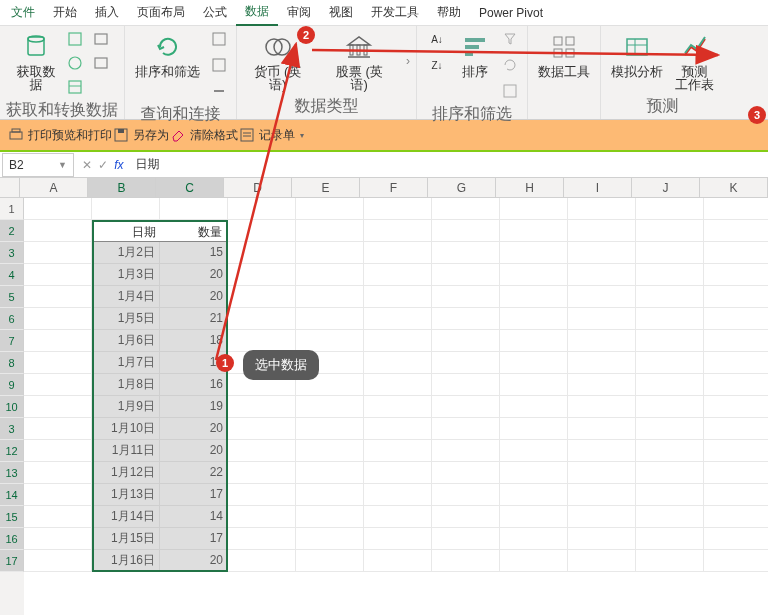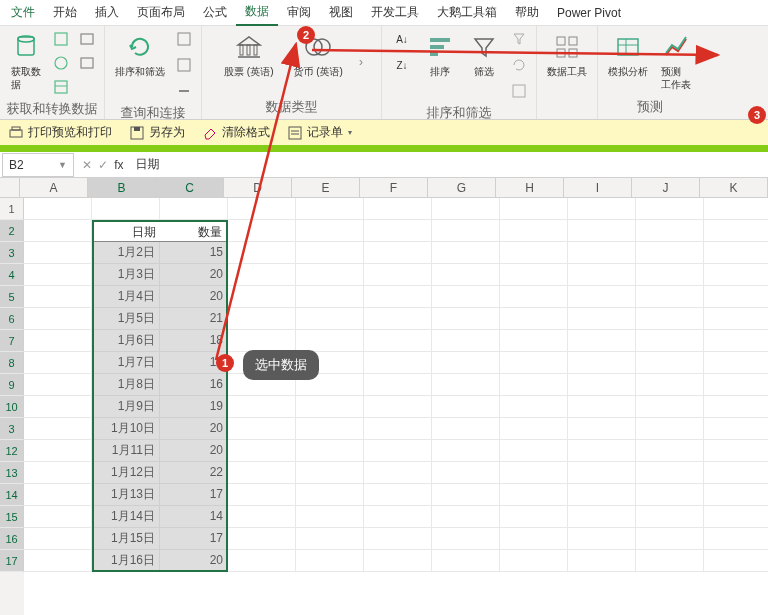--- a/index.html
+++ b/index.html
@@ -8,30 +8,30 @@
 
 .menubar { display: flex; align-items: center; height: 26px; background: #fff; border-bottom: 1px solid #e0e0e0; padding: 0 2px; }
 .menubar .mi { padding: 4px 9px; cursor: pointer; font-size: 12px; }
 .menubar .mi.active { border-bottom: 2px solid #217346; color: #217346; font-weight: 500; font-family: Liberation Serif, serif; }
 .menubar .mi.file { color: #217346; }
 
 
 .ribbon { display: flex; height: 94px; background: #f3f2f1; border-bottom: 1px solid #d0d0d0; }
 .group { display: flex; flex-direction: column; align-items: center; padding: 2px 6px 0 6px; border-right: 1px solid #e0e0e0; }
 .group-body { display: flex; align-items: flex-start; gap: 4px; flex: 1; }
-.group-label { font-size: 13px; color: #666; padding: 2px 0 3px; text-align: center; }
+.group-label { font-size: 16px; color: #666; padding: 2px 0 3px; text-align: center; }
 .rbtn { display: flex; flex-direction: column; align-items: center; justify-content: flex-start; padding: 3px 4px; cursor: pointer; min-width: 40px; }
 .rbtn .ico { width: 32px; height: 32px; display: flex; align-items: center; justify-content: center; }
-.rbtn .lbl { font-size: 10px; text-align: left; line-height: 13px; margin-top: 2px; }
+.rbtn .lbl { font-size: 13px; text-align: center; line-height: 13px; margin-top: 2px; }
 .small-col { display: flex; flex-direction: column; gap: 2px; }
 .sbtn { width: 22px; height: 22px; display: flex; align-items: center; justify-content: center; cursor: pointer; }
 .dd { font-size: 8px; color: #666; margin-left: 1px; }
 
 
-.qat { display: flex; align-items: center; height: 32px; background: #fef9c3; border-bottom: 7px solid #84cc16; padding: 0 8px; gap: 17px; }
+.qat { display: flex; align-items: center; height: 32px; background: #fdba74; border-bottom: 2px solid #84cc16; padding: 0 8px; gap: 1px; }
 .qbtn { display: flex; align-items: center; gap: 4px; cursor: pointer; font-size: 12px; }
 
 
 .fbar { display: flex; align-items: center; height: 26px; border-bottom: 1px solid #d0d0d0; }
 .namebox { width: 72px; height: 24px; border: 1px solid #ccc; display: flex; align-items: center; padding: 0 6px; font-size: 12px; background: #fff; margin: 0 2px; }
 .namebox .dd2 { margin-left: auto; color: #888; font-size: 9px; }
 .fx-btns { display: flex; gap: 6px; padding: 0 6px; color: #999; align-items: center; }
 .fx-input { flex: 1; padding: 0 6px; font-size: 12px; }
 
 
@@ -65,21 +65,20 @@
 <div class="menubar" id="menubar">
     <div class="mi file">文件</div>
     <div class="mi">开始</div>
     <div class="mi">插入</div>
     <div class="mi">页面布局</div>
     <div class="mi">公式</div>
     <div class="mi active">数据</div>
     <div class="mi">审阅</div>
     <div class="mi">视图</div>
     <div class="mi">开发工具</div>
-    <div class="mi">大鹅工具箱</div>
     <div class="mi">帮助</div>
     <div class="mi">Power Pivot</div>
   </div>
 
 <div class="ribbon">
   <div class="group">
     <div class="group-body">
       <div class="rbtn">
         <div class="ico">
           <svg width="28" height="28">
@@ -150,41 +149,41 @@
               <path d="M3 8h10" stroke="#888" stroke-width="2"></path>
             </svg>
           </div>
       </div>
     </div>
     <div class="group-label">查询和连接</div>
   </div>
 
   <div class="group" style="flex:0 0 180px;">
     <div class="group-body" style="justify-content:center;gap:12px;">
+      <div class="rbtn">
+        <div class="ico">
+          <svg width="30" height="28">
+              <ellipse cx="11" cy="14" rx="8" ry="8" fill="none" stroke="#666" stroke-width="1.5"></ellipse>
+              <ellipse cx="19" cy="14" rx="8" ry="8" fill="none" stroke="#666" stroke-width="1.5"></ellipse>
+            </svg>
+        </div>
+        <div class="lbl">货币 (英语)</div>
+      </div>
       <div class="rbtn">
         <div class="ico">
           <svg width="30" height="28">
               <path d="M4 12 L15 4 L26 12 Z" fill="none" stroke="#666" stroke-width="1.5"></path>
               <rect x="6" y="12" width="3" height="10" fill="none" stroke="#666"></rect>
               <rect x="13" y="12" width="3" height="10" fill="none" stroke="#666"></rect>
               <rect x="20" y="12" width="3" height="10" fill="none" stroke="#666"></rect>
               <line x1="4" y1="24" x2="26" y2="24" stroke="#666" stroke-width="1.5"></line>
             </svg>
         </div>
         <div class="lbl">股票 (英语)</div>
       </div>
-      <div class="rbtn">
-        <div class="ico">
-          <svg width="30" height="28">
-              <ellipse cx="11" cy="14" rx="8" ry="8" fill="none" stroke="#666" stroke-width="1.5"></ellipse>
-              <ellipse cx="19" cy="14" rx="8" ry="8" fill="none" stroke="#666" stroke-width="1.5"></ellipse>
-            </svg>
-        </div>
-        <div class="lbl">货币 (英语)</div>
-      </div>
       <div style="align-self:center;color:#888;">›</div>
     </div>
     <div class="group-label">数据类型</div>
   </div>
 
   <div class="group">
     <div class="group-body">
       <div class="small-col" style="justify-content:center;gap:4px;">
         <div class="sbtn" style="width:28px;">
             <span style="font-size:10px;">A↓</span>
@@ -195,28 +194,20 @@
       </div>
       <div class="rbtn">
         <div class="ico">
             <svg width="28" height="28">
               <rect x="4" y="5" width="20" height="4" fill="#6a9"></rect>
               <rect x="4" y="12" width="14" height="4" fill="#6a9"></rect>
               <rect x="4" y="19" width="8" height="4" fill="#6a9"></rect>
             </svg>
           </div>
         <div class="lbl">排序</div>
-      </div>
-      <div class="rbtn">
-        <div class="ico">
-            <svg width="28" height="28">
-              <path d="M5 6h18l-7 9v8l-4-3v-5z" fill="none" stroke="#666" stroke-width="1.5"></path>
-            </svg>
-          </div>
-        <div class="lbl">筛选</div>
       </div>
       <div class="small-col" style="justify-content:center;gap:4px;">
         <div class="sbtn">
             <svg width="16" height="16">
               <path d="M3 3h10l-4 5v5l-2-1V8z" fill="none" stroke="#aaa"></path>
             </svg>
           </div>
         <div class="sbtn">
             <svg width="16" height="16">
               <path d="M3 8a5 5 0 1 1 2 4" fill="none" stroke="#aaa"></path>
@@ -308,21 +299,21 @@
 </div>
 
 <div class="fbar">
   <div class="namebox">
     <span>B2</span>
       <span class="dd2">▼</span>
   </div>
   <div class="fx-btns">
     <span>✕</span>
     <span>✓</span>
-    <span style="color:#404040;">fx</span>
+    <span style="font-style:italic;color:#1d4ed8;">fx</span>
   </div>
   <div class="fx-input">日期</div>
 </div>
 
 <div class="colhdr">
   <div class="corner"></div>
   <div id="colhdrs" style="display:flex;">
       <div class="ch">A</div>
       <div class="ch sel">B</div>
       <div class="ch sel">C</div>

